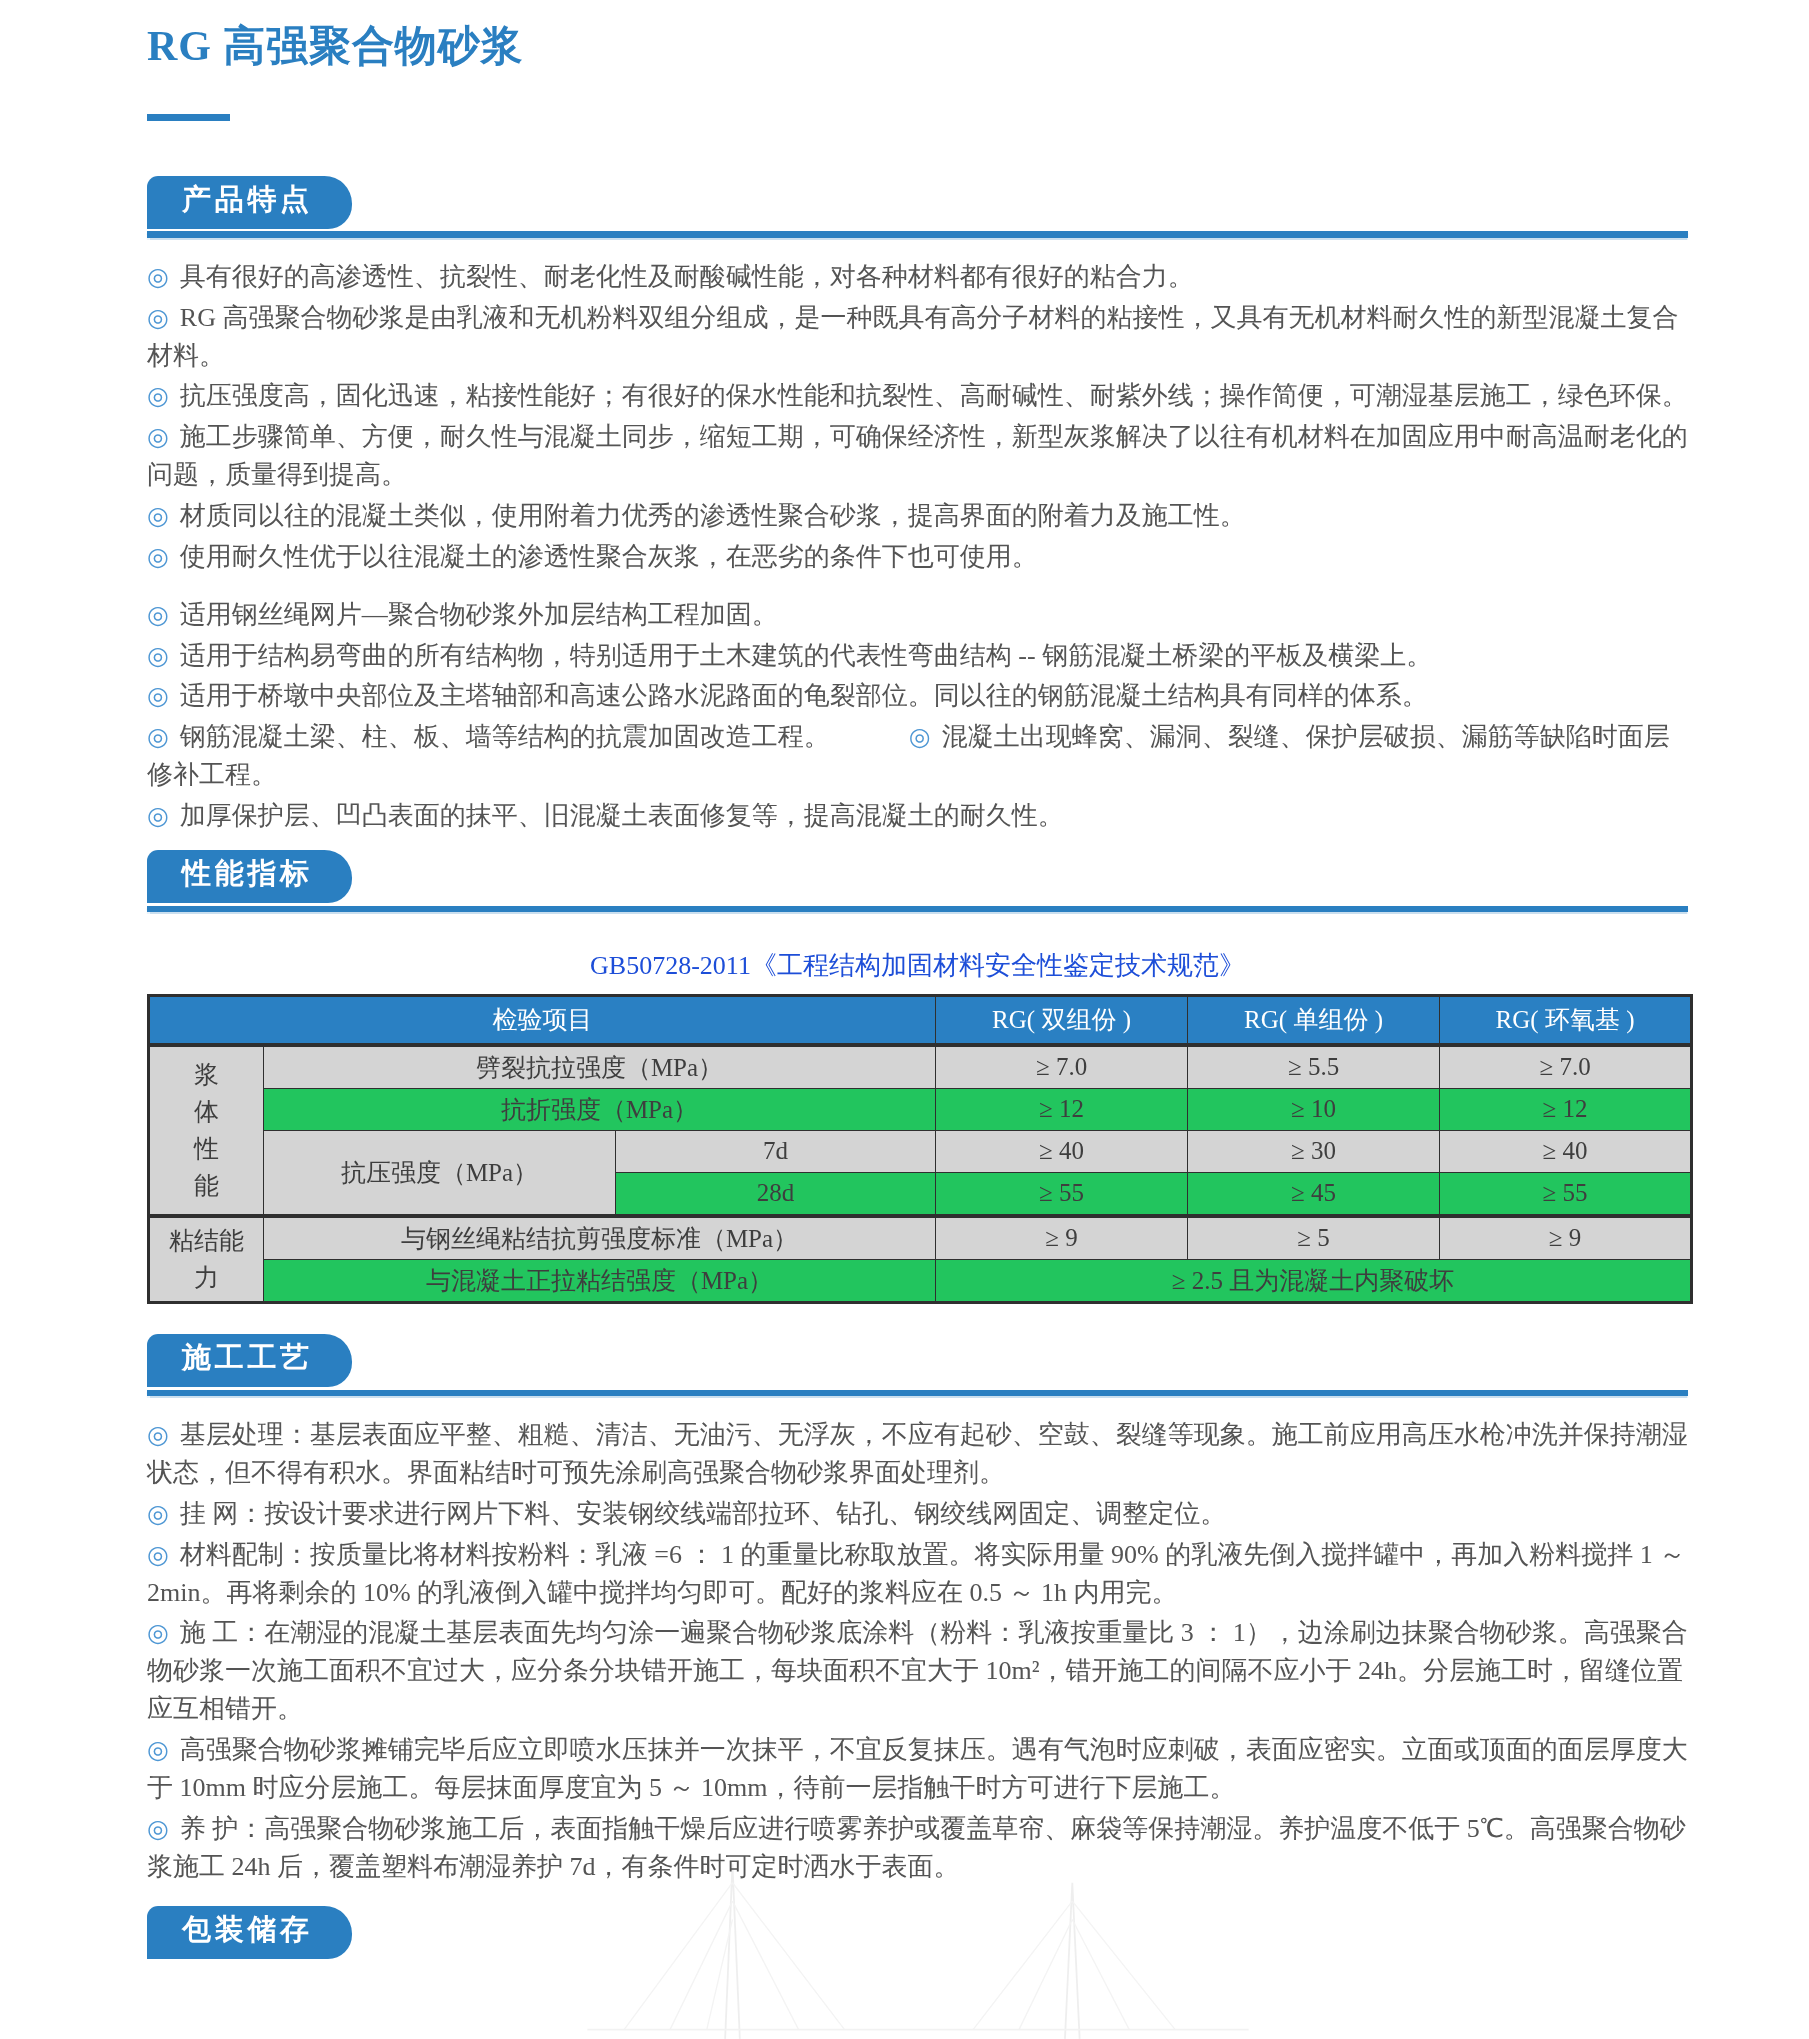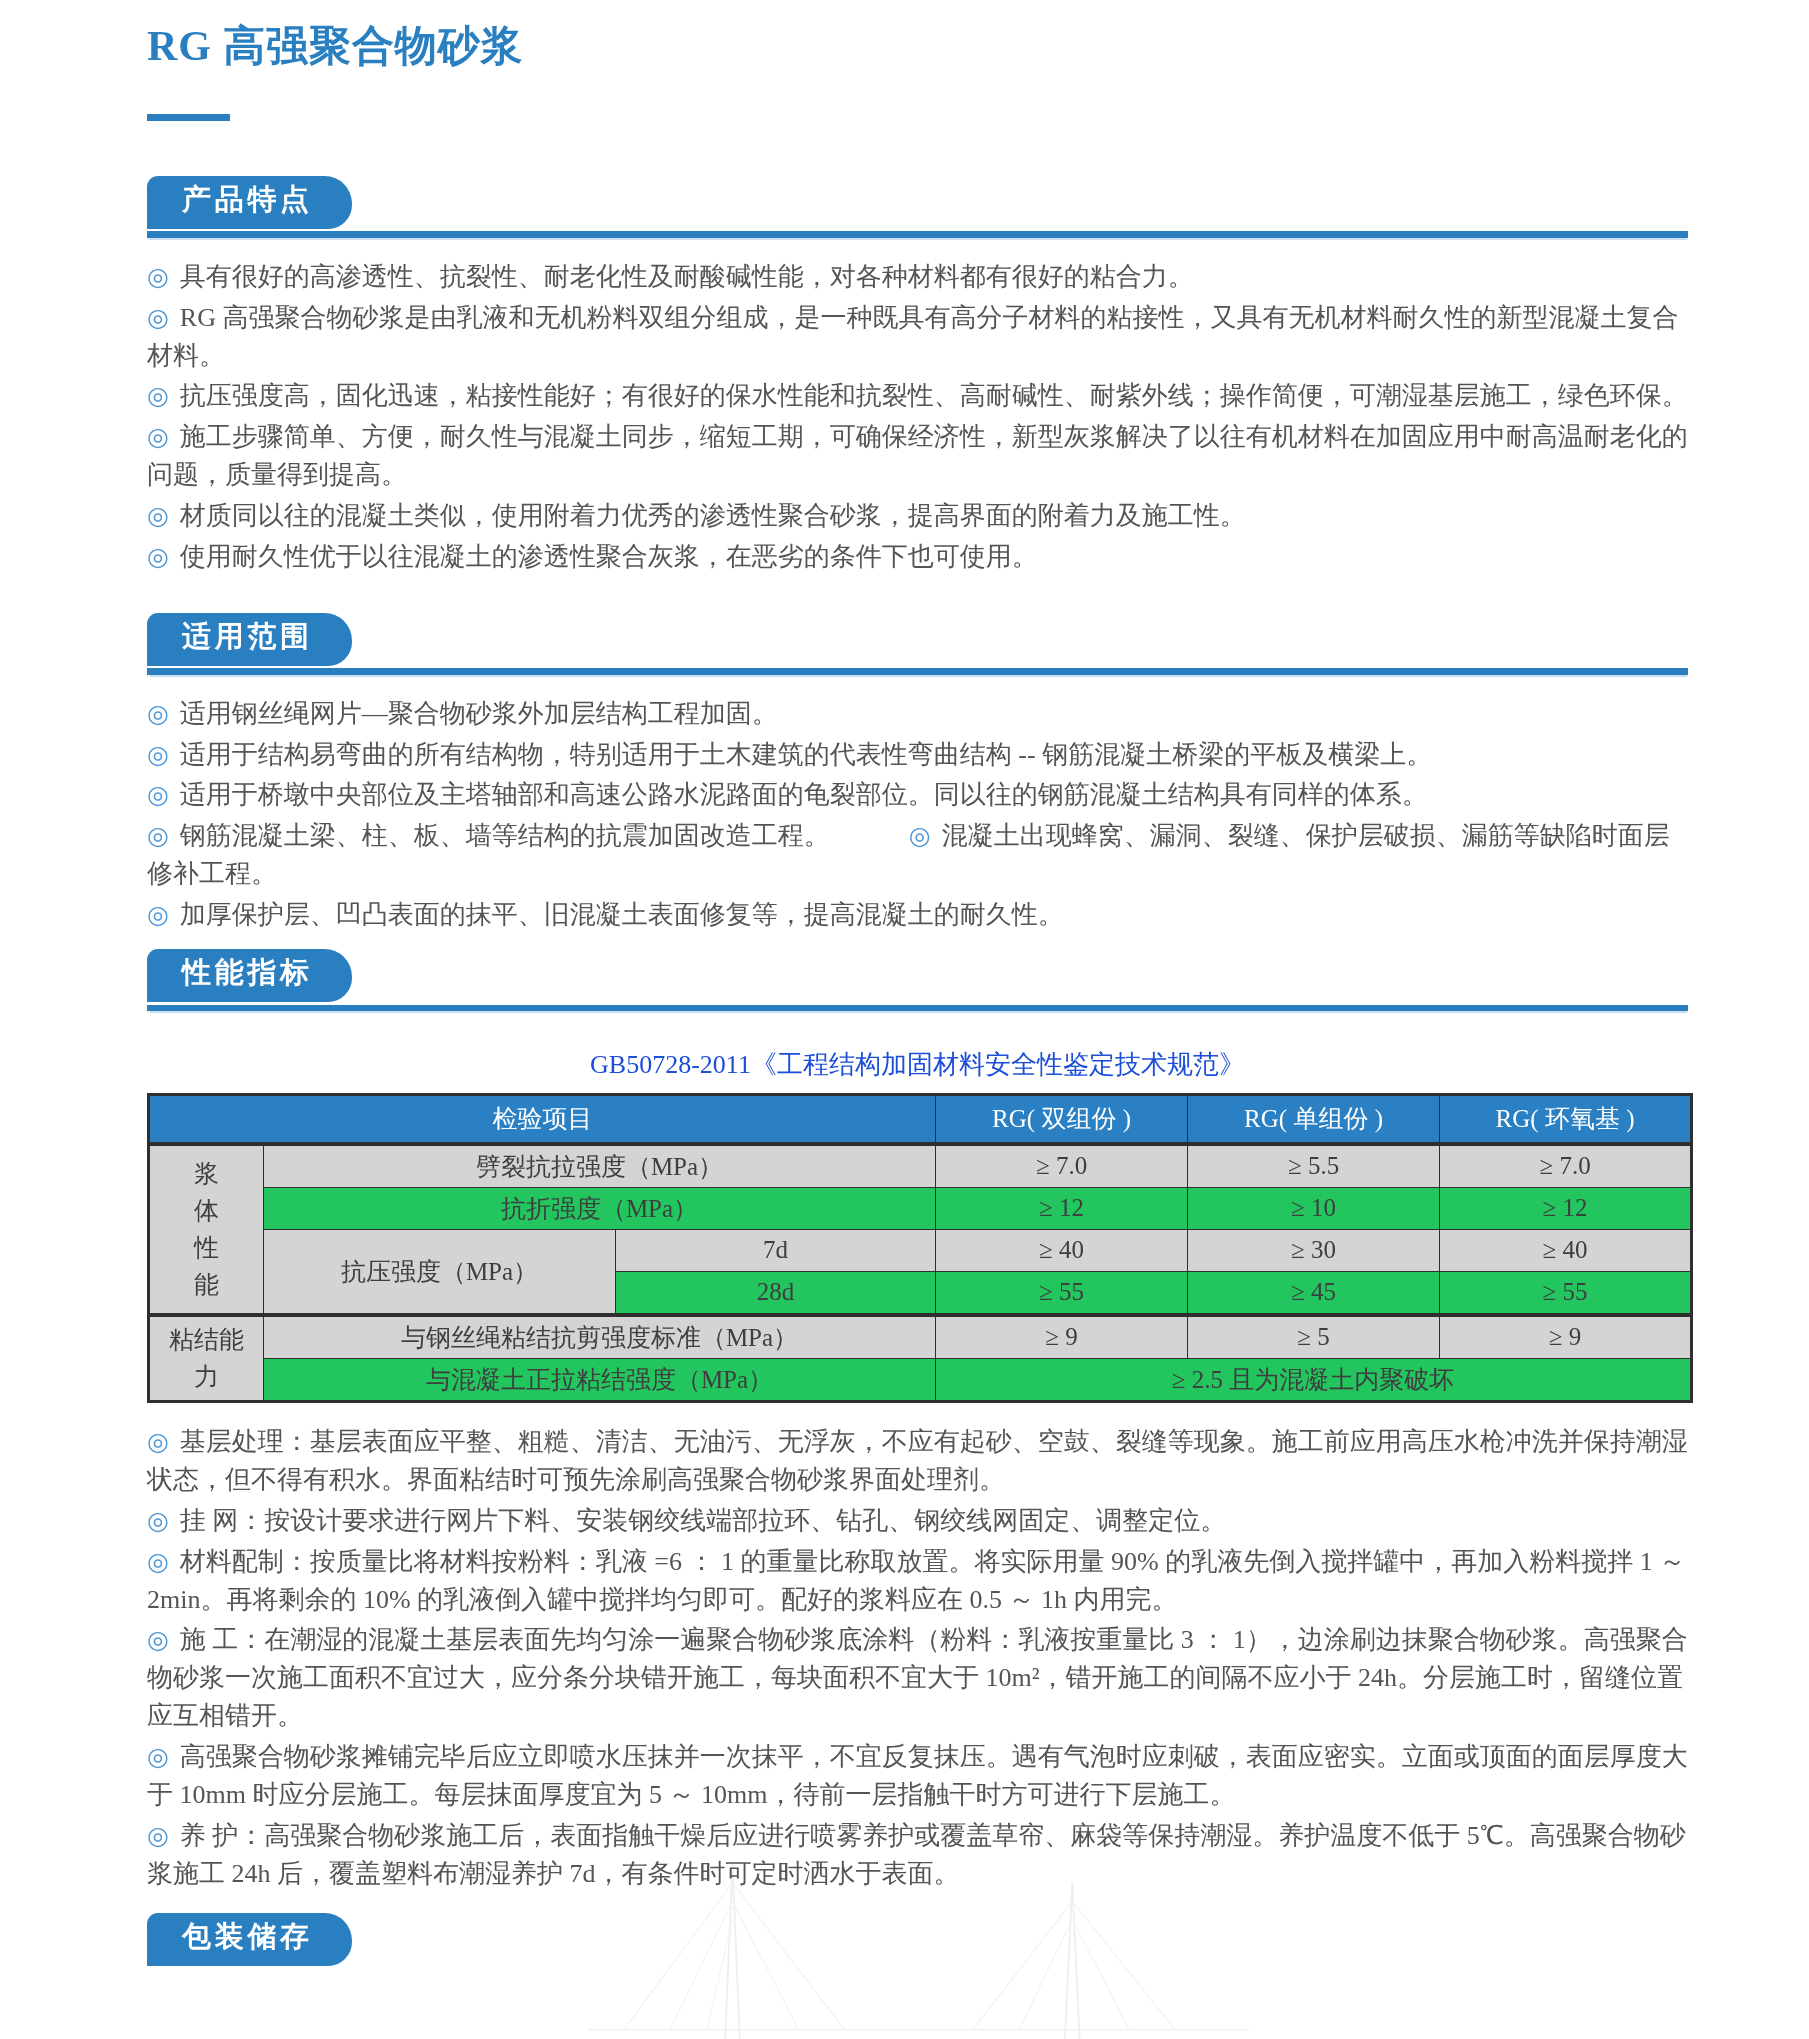--- a/index.html
+++ b/index.html
@@ -67,26 +67,20 @@
     </div>
     <div class="bullets">
       <p class="bullet"><span class="b-icon">◎</span><span>具有很好的高渗透性、抗裂性、耐老化性及耐酸碱性能，对各种材料都有很好的粘合力。</span></p>
       <p class="bullet"><span class="b-icon">◎</span><span>RG 高强聚合物砂浆是由乳液和无机粉料双组分组成，是一种既具有高分子材料的粘接性，又具有无机材料耐久性的新型混凝土复合材料。</span></p>
       <p class="bullet"><span class="b-icon">◎</span><span>抗压强度高，固化迅速，粘接性能好；有很好的保水性能和抗裂性、高耐碱性、耐紫外线；操作简便，可潮湿基层施工，绿色环保。</span></p>
       <p class="bullet"><span class="b-icon">◎</span><span>施工步骤简单、方便，耐久性与混凝土同步，缩短工期，可确保经济性，新型灰浆解决了以往有机材料在加固应用中耐高温耐老化的问题，质量得到提高。</span></p>
       <p class="bullet"><span class="b-icon">◎</span><span>材质同以往的混凝土类似，使用附着力优秀的渗透性聚合砂浆，提高界面的附着力及施工性。</span></p>
       <p class="bullet"><span class="b-icon">◎</span><span>使用耐久性优于以往混凝土的渗透性聚合灰浆，在恶劣的条件下也可使用。</span></p>
     </div>
 
-    <div class="section-head" style="margin-top:46px">
-      <div class="sh-rule"></div>
-      <div class="sh-badge">
-        <span>适用范围</span>
-      </div>
-    </div>
     <div class="bullets">
       <p class="bullet"><span class="b-icon">◎</span><span>适用钢丝绳网片—聚合物砂浆外加层结构工程加固。</span></p>
       <p class="bullet"><span class="b-icon">◎</span><span>适用于结构易弯曲的所有结构物，特别适用于土木建筑的代表性弯曲结构 -- 钢筋混凝土桥梁的平板及横梁上。</span></p>
       <p class="bullet"><span class="b-icon">◎</span><span>适用于桥墩中央部位及主塔轴部和高速公路水泥路面的龟裂部位。同以往的钢筋混凝土结构具有同样的体系。</span></p>
       <p class="bullet"><span class="b-icon">◎</span><span>钢筋混凝土梁、柱、板、墙等结构的抗震加固改造工程。</span><span class="b-icon pair-gap">◎</span><span>混凝土出现蜂窝、漏洞、裂缝、保护层破损、漏筋等缺陷时面层修补工程。</span></p>
       <p class="bullet"><span class="b-icon">◎</span><span>加厚保护层、凹凸表面的抹平、旧混凝土表面修复等，提高混凝土的耐久性。</span></p>
     </div>
 
     <div class="section-head" style="margin-top:24px">
       <div class="sh-rule"></div>
@@ -151,20 +145,26 @@
           <td class="gray">≥ 5</td>
           <td class="gray">≥ 9</td>
         </tr>
         <tr>
           <td colspan="2">与混凝土正拉粘结强度（MPa）</td>
           <td colspan="3">≥ 2.5 且为混凝土内聚破坏</td>
         </tr>
       </tbody>
     </table>
 
+    <div class="section-head" style="margin-top:39px">
+      <div class="sh-rule"></div>
+      <div class="sh-badge">
+        <span>施工工艺</span>
+      </div>
+    </div>
     <div class="bullets">
       <p class="bullet"><span class="b-icon">◎</span><span>基层处理：基层表面应平整、粗糙、清洁、无油污、无浮灰，不应有起砂、空鼓、裂缝等现象。施工前应用高压水枪冲洗并保持潮湿状态，但不得有积水。界面粘结时可预先涂刷高强聚合物砂浆界面处理剂。</span></p>
       <p class="bullet"><span class="b-icon">◎</span><span>挂 网：按设计要求进行网片下料、安装钢绞线端部拉环、钻孔、钢绞线网固定、调整定位。</span></p>
       <p class="bullet"><span class="b-icon">◎</span><span>材料配制：按质量比将材料按粉料：乳液 =6 ： 1 的重量比称取放置。将实际用量 90% 的乳液先倒入搅拌罐中，再加入粉料搅拌 1 ～ 2min。再将剩余的 10% 的乳液倒入罐中搅拌均匀即可。配好的浆料应在 0.5 ～ 1h 内用完。</span></p>
       <p class="bullet"><span class="b-icon">◎</span><span>施 工：在潮湿的混凝土基层表面先均匀涂一遍聚合物砂浆底涂料（粉料：乳液按重量比 3 ： 1），边涂刷边抹聚合物砂浆。高强聚合物砂浆一次施工面积不宜过大，应分条分块错开施工，每块面积不宜大于 10m²，错开施工的间隔不应小于 24h。分层施工时，留缝位置应互相错开。</span></p>
       <p class="bullet"><span class="b-icon">◎</span><span>高强聚合物砂浆摊铺完毕后应立即喷水压抹并一次抹平，不宜反复抹压。遇有气泡时应刺破，表面应密实。立面或顶面的面层厚度大于 10mm 时应分层施工。每层抹面厚度宜为 5 ～ 10mm，待前一层指触干时方可进行下层施工。</span></p>
       <p class="bullet"><span class="b-icon">◎</span><span>养 护：高强聚合物砂浆施工后，表面指触干燥后应进行喷雾养护或覆盖草帘、麻袋等保持潮湿。养护温度不低于 5℃。高强聚合物砂浆施工 24h 后，覆盖塑料布潮湿养护 7d，有条件时可定时洒水于表面。</span></p>
     </div>
 
     <div class="section-head" style="margin-top:29px">

